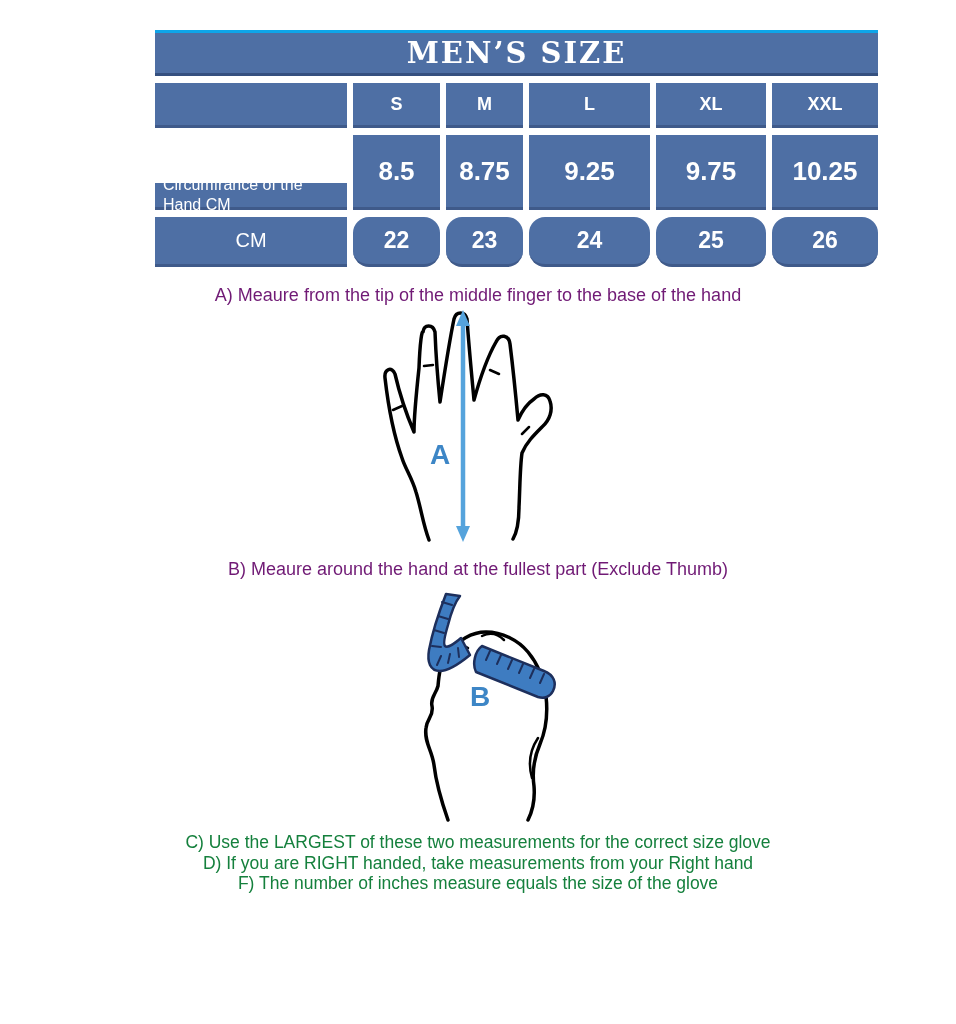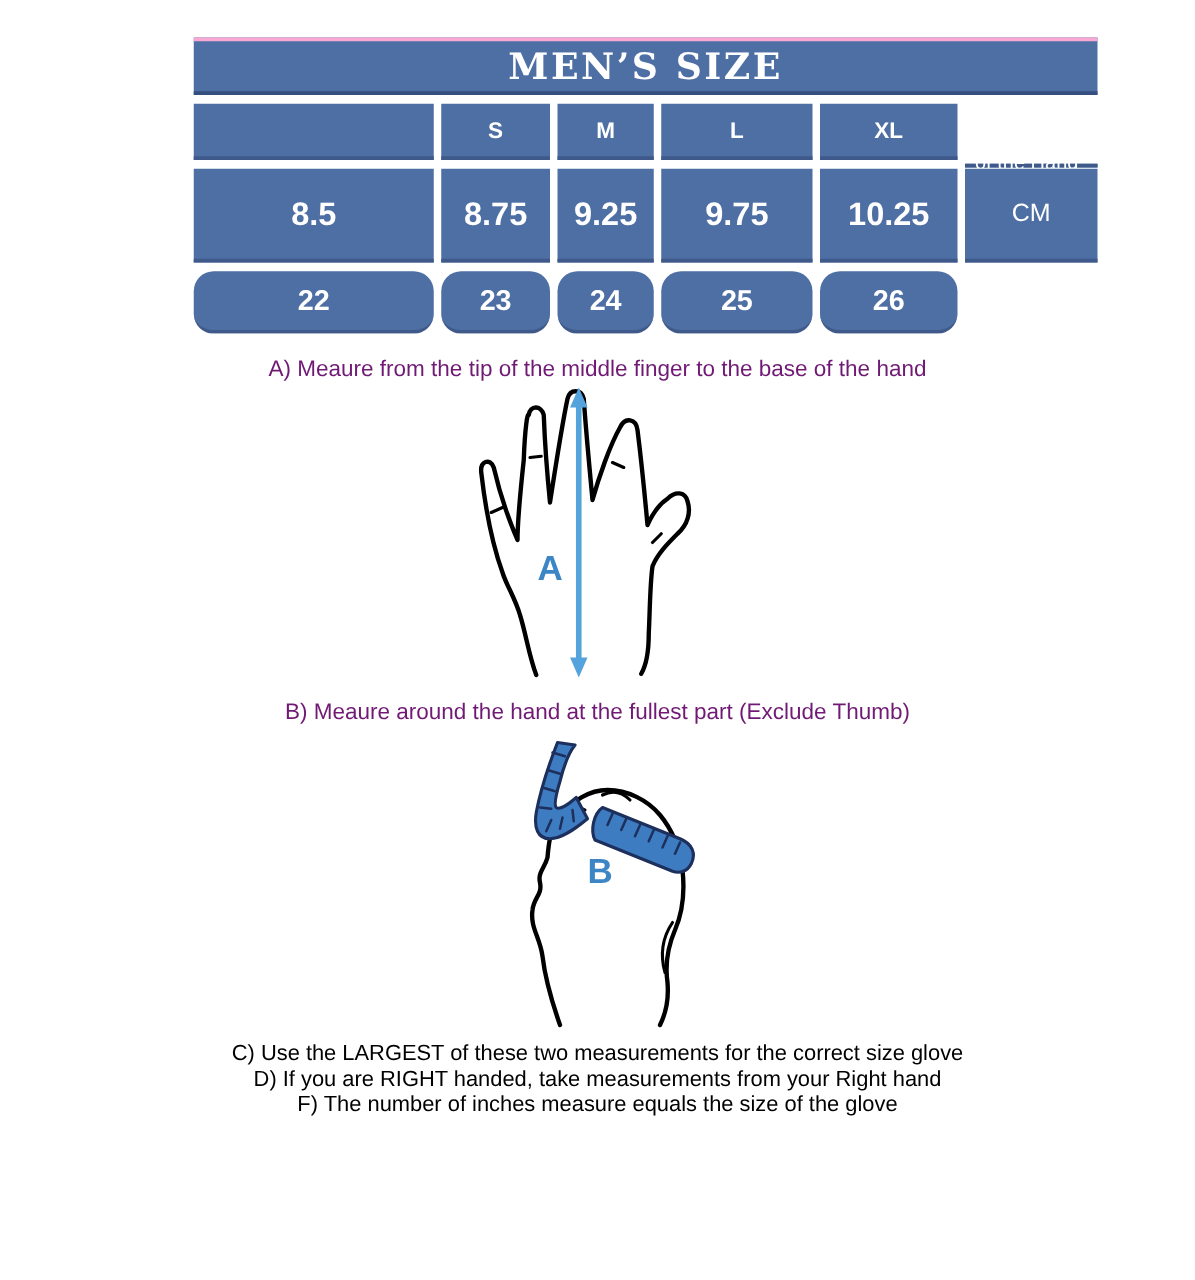--- a/index.html
+++ b/index.html
@@ -21,21 +21,21 @@
     width: 723px;
     display: grid;
     grid-template-columns: 192px 87px 77px 121px 110px 106px;
     grid-template-rows: 46px 45px 75px 50px;
     column-gap: 6px;
     row-gap: 7px;
   }
   .t-title {
     grid-column: 1 / -1;
     background: #4e6fa4;
-    border-top: 3px solid #f9a8d4;
+    border-top: 3px solid #0ea5e9;
     border-bottom: 3px solid #35507f;
     color: #ffffff;
     font-family: "DejaVu Serif", serif;
     font-weight: bold;
     font-size: 29px;
     letter-spacing: 2px;
     display: flex;
     align-items: center;
     justify-content: center;
   }
@@ -72,21 +72,21 @@
     font-size: 18px;
   }
   .instr-a { top: 285px; }
   .instr-b { top: 559px; }
   .instr-block {
     position: absolute;
     left: 0;
     top: 832px;
     width: 956px;
     text-align: center;
-    color: #000000;
+    color: #15803d;
     font-size: 17.5px;
     line-height: 20.5px;
   }
 
   
   .fig { position: absolute; }
   .fig-a { left: 372px; top: 306px; }
   .fig-b { left: 386px; top: 588px; }
 </style>
 </head>
@@ -95,20 +95,21 @@
 <div class="page">
 
   <div class="size-table">
     <div class="t-title">MEN’S SIZE</div>
 
     <div class="t-cell"></div>
     <div class="t-cell t-sizehead">S</div>
     <div class="t-cell t-sizehead">M</div>
     <div class="t-cell t-sizehead">L</div>
     <div class="t-cell t-sizehead">XL</div>
+    <div class="t-cell t-sizehead">XXL</div>
 
     <div class="t-cell t-rowlabel">Circumfrance of the Hand CM</div>
     <div class="t-cell t-num">8.5</div>
     <div class="t-cell t-num">8.75</div>
     <div class="t-cell t-num">9.25</div>
     <div class="t-cell t-num">9.75</div>
     <div class="t-cell t-num">10.25</div>
 
     <div class="t-cell t-cmlabel">CM</div>
     <div class="t-cell t-num-sm">22</div>

